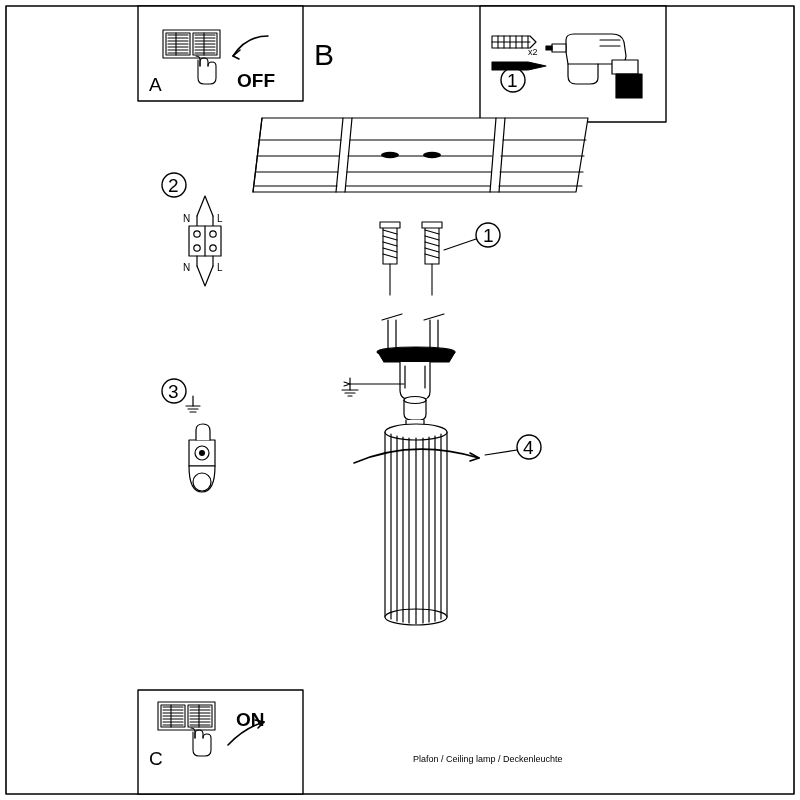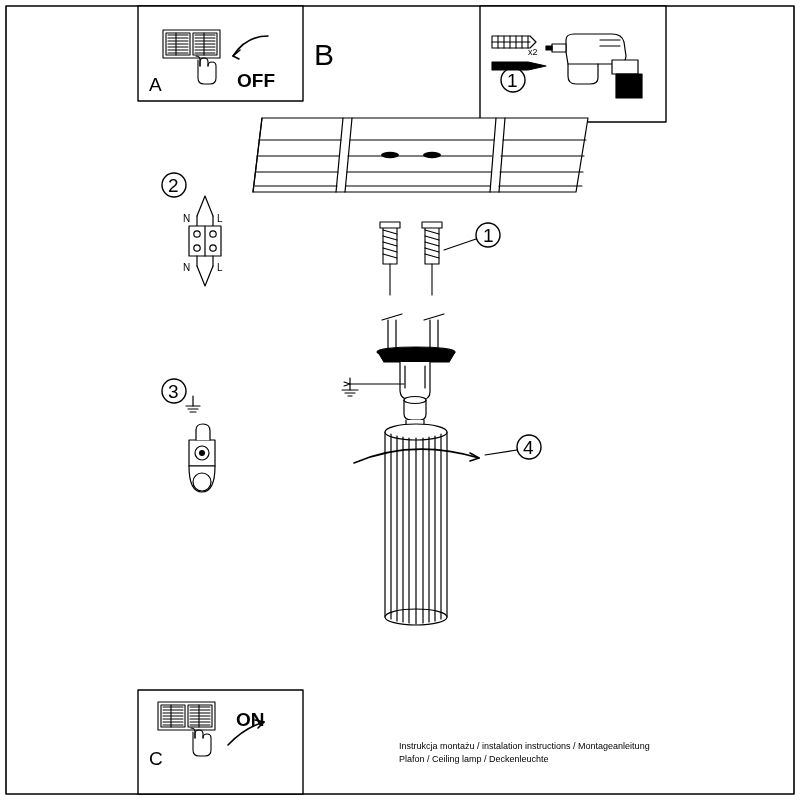--- a/index.html
+++ b/index.html
@@ -309,16 +309,15 @@
   <div class="lbl lbl-step" style="left:523px; top:437px;">4</div>
 
   <div class="lbl lbl-tiny" style="left:183px; top:213px; font-size:10px;">N</div>
   <div class="lbl lbl-tiny" style="left:217px; top:213px; font-size:10px;">L</div>
   <div class="lbl lbl-tiny" style="left:183px; top:262px; font-size:10px;">N</div>
   <div class="lbl lbl-tiny" style="left:217px; top:262px; font-size:10px;">L</div>
 
   <div class="lbl lbl-step" style="left:149px; top:748px;">C</div>
   <div class="lbl lbl-onoff" style="left:236px; top:709px;">ON</div>
 
-  <div class="footer-text" style="left:399px; top:740px;">Instrukcja montażu / instalation instructions / Montageanleitung</div>
-  <div class="footer-text" style="left:399px; top:753px;">Plafon / Ceiling lamp / Deckenleuchte</div>
+  <div class="footer-text" style="left:413px; top:753px;">Plafon / Ceiling lamp / Deckenleuchte</div>
 
 </div>
 
 </body></html>

